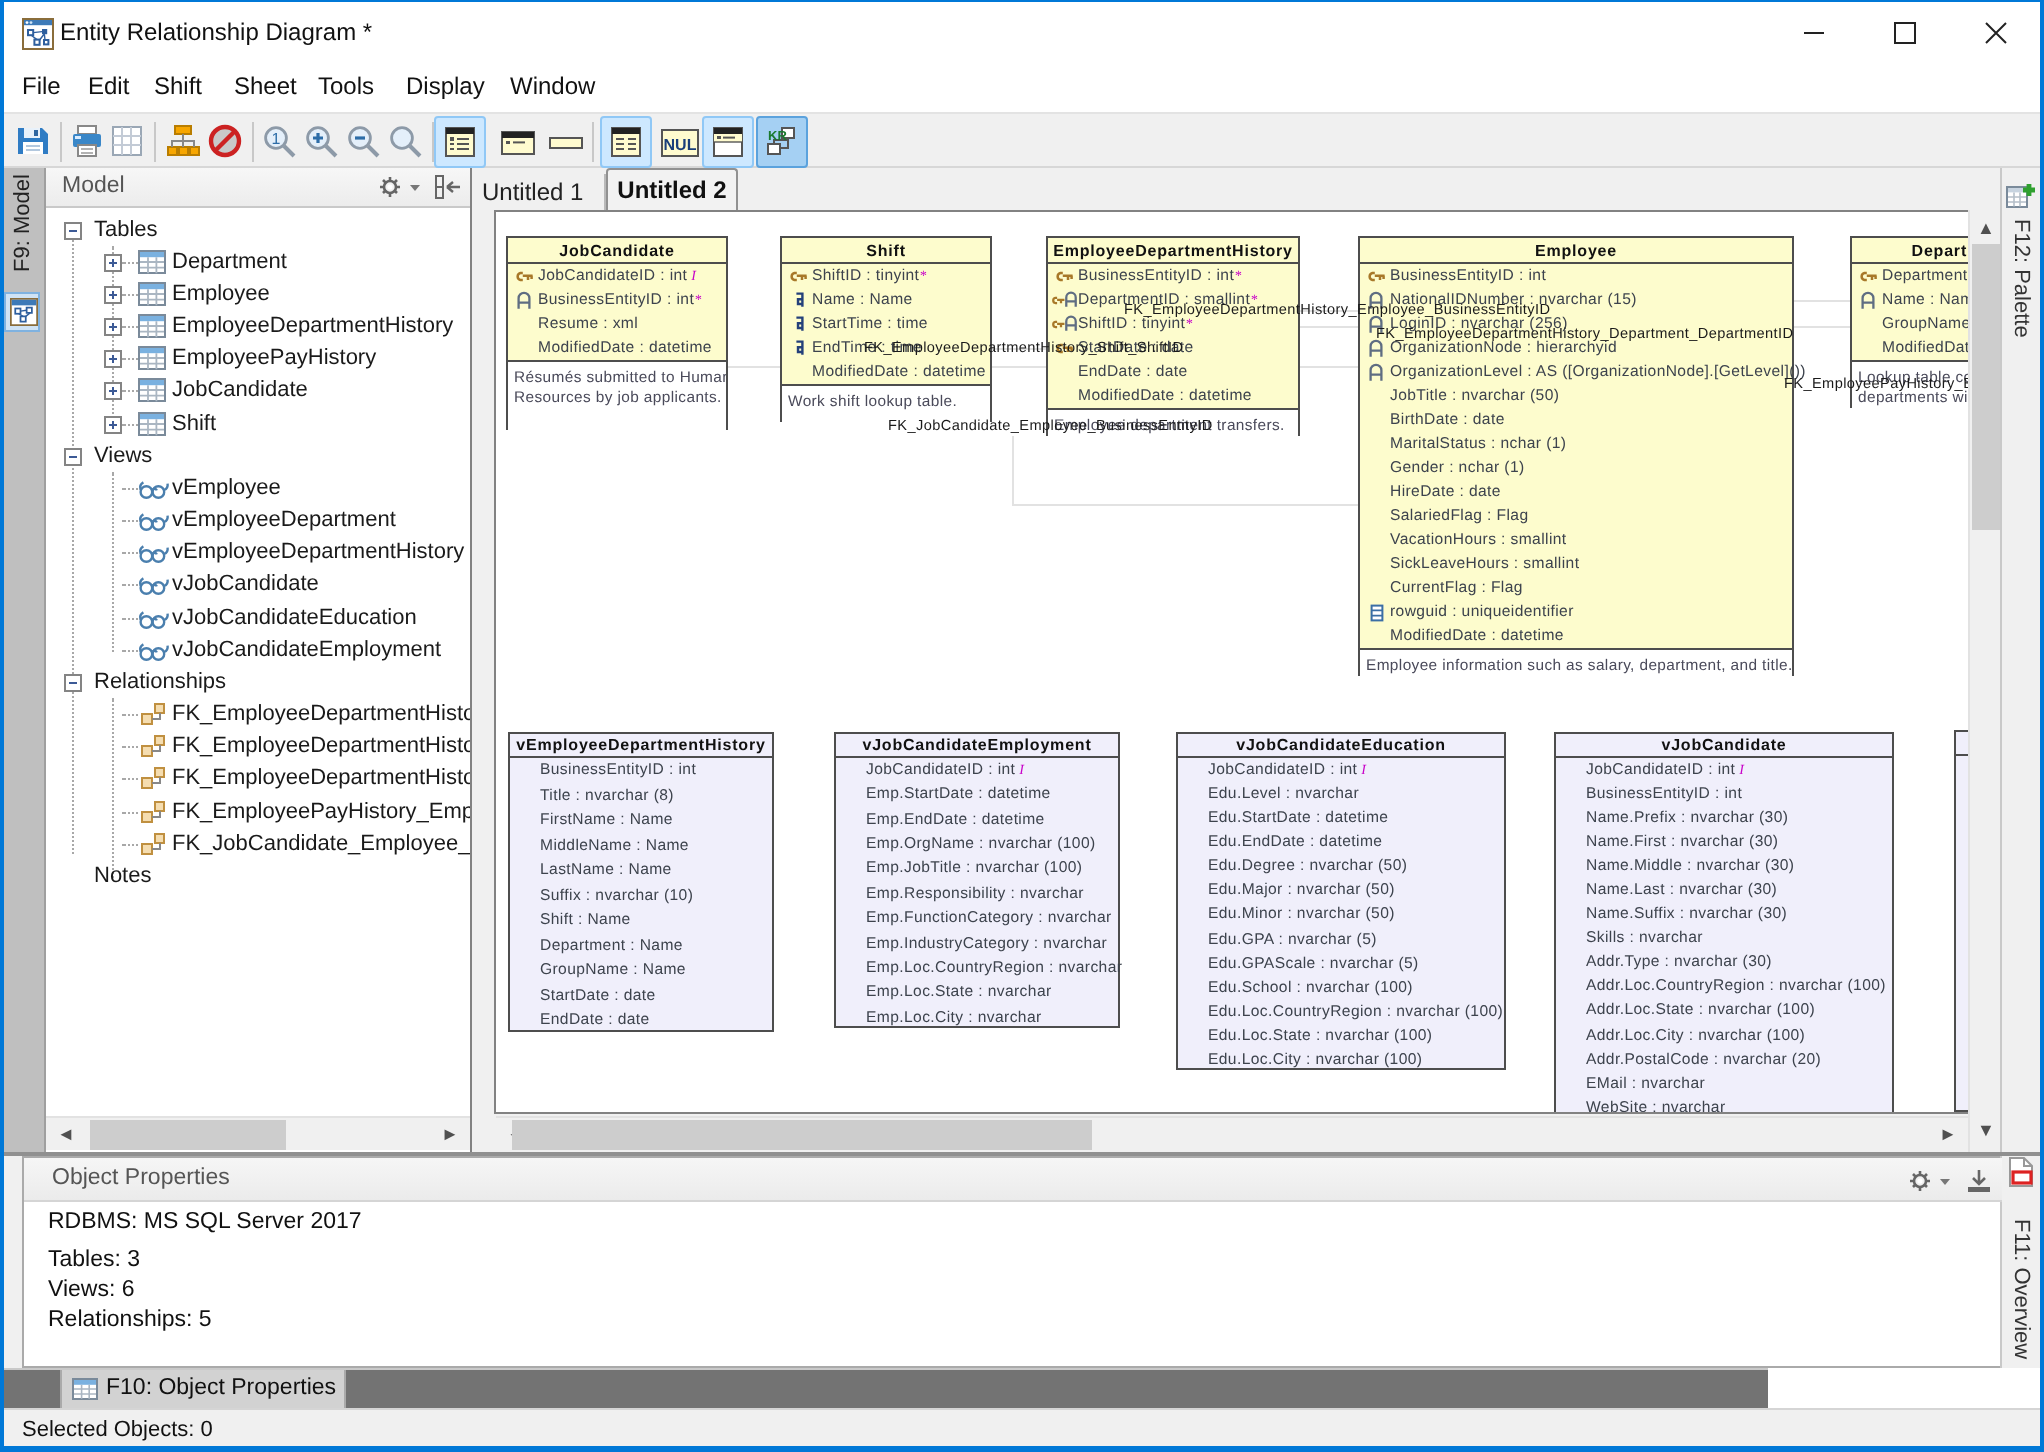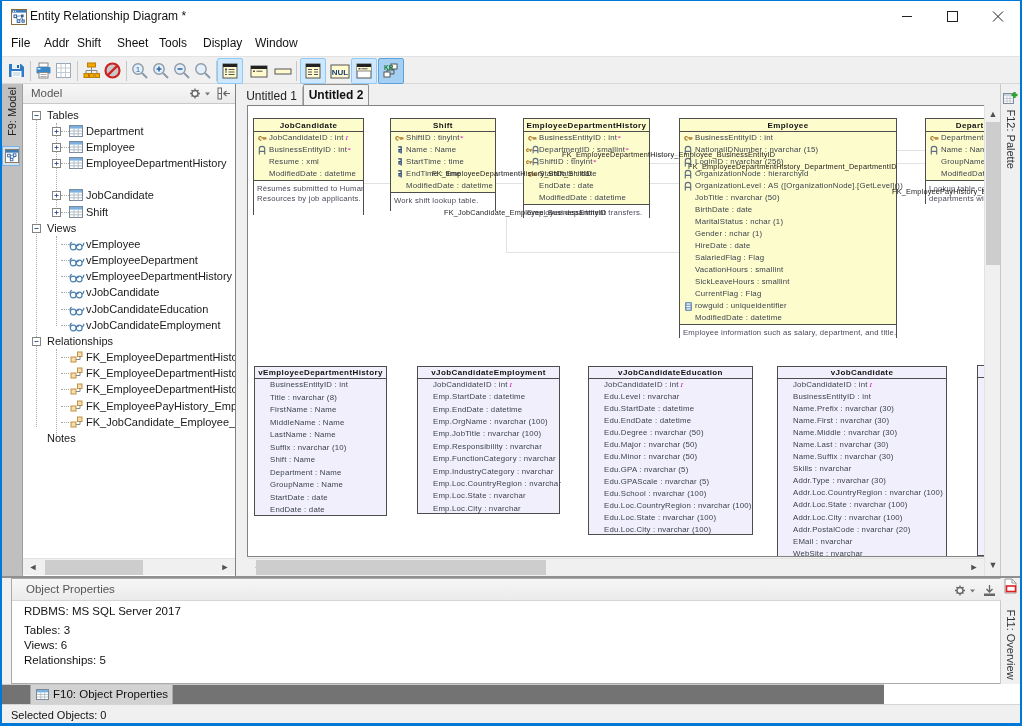--- a/index.html
+++ b/index.html
@@ -38,21 +38,21 @@
     </svg>
 <div class="abs" style="left:30px;top:8px;font-size:12px;color:#111">Entity Relationship Diagram *</div>
 <svg class="abs" style="left:884px;top:0" width="138" height="31" viewBox="0 0 138 31">
       <path d="M18 15.5 H28" stroke="#222" stroke-width="1"></path>
       <rect x="63.5" y="10.5" width="10" height="10" fill="none" stroke="#222" stroke-width="1"></rect>
       <path d="M109 10.5 L119 20.5 M119 10.5 L109 20.5" stroke="#222" stroke-width="1"></path>
     </svg>
 </div>
 <div class="abs" style="left:0;top:31px;width:1022px;height:25px;background:#fff">
 <div class="abs" style="left:11px;top:5px;font-size:12px;color:#111">File</div>
-<div class="abs" style="left:44px;top:5px;font-size:12px;color:#111">Addr</div>
+<div class="abs" style="left:44px;top:5px;font-size:12px;color:#111">Edit</div>
 <div class="abs" style="left:77px;top:5px;font-size:12px;color:#111">Shift</div>
 <div class="abs" style="left:117px;top:5px;font-size:12px;color:#111">Sheet</div>
 <div class="abs" style="left:159px;top:5px;font-size:12px;color:#111">Tools</div>
 <div class="abs" style="left:203px;top:5px;font-size:12px;color:#111">Display</div>
 <div class="abs" style="left:255px;top:5px;font-size:12px;color:#111">Window</div>
 </div>
 <div class="abs" style="left:0;top:56px;width:1022px;height:28px;background:#f0f0f0;border-top:1px solid #e3e3e3;border-bottom:1px solid #d7d7d7">
 <svg class="abs" style="left:8px;top:5px" width="17" height="17" viewBox="0 0 17 17">
       <path d="M1 2 h12 l3 3 v10 h-15 z" fill="#2f7cc4"></path>
       <rect x="4" y="2" width="8" height="5" fill="#e8f1fa"></rect>
@@ -226,20 +226,33 @@
         <rect x="0.5" y="0.5" width="8" height="8" fill="#fff" stroke="#848484"></rect>
         <path d="M2.5 4.5 h4 M4.5 2.5 v4" stroke="#3c5a96" stroke-width="1"></path>
       </svg>
 <div class="abs" style="left:46px;top:2px"><svg class="tico" width="14" height="12" viewBox="0 0 14 12">
           <rect x="0.5" y="0.5" width="13" height="11" fill="#fff" stroke="#7a8a9a"></rect>
           <rect x="1" y="1" width="12" height="2.6" fill="#7ab1e0"></rect>
           <path d="M1 6 h12 M1 8.8 h12 M5 3.6 v8 M9.2 3.6 v8" stroke="#aab6c2" stroke-width="0.9"></path>
         </svg></div>
 <div class="abs" style="left:63px;top:0;width:149px;overflow:hidden">EmployeeDepartmentHistory</div>
 </div>
+<div class="trow" style="top:66.2px;width:212px;">
+<div class="abs" style="left:38px;top:8px;width:8px;height:1px;border-top:1px dotted #a8a8a8"></div>
+<svg class="abs" style="left:29px;top:4px" width="9" height="9" viewBox="0 0 9 9">
+        <rect x="0.5" y="0.5" width="8" height="8" fill="#fff" stroke="#848484"></rect>
+        <path d="M2.5 4.5 h4 M4.5 2.5 v4" stroke="#3c5a96" stroke-width="1"></path>
+      </svg>
+<div class="abs" style="left:46px;top:2px"><svg class="tico" width="14" height="12" viewBox="0 0 14 12">
+          <rect x="0.5" y="0.5" width="13" height="11" fill="#fff" stroke="#7a8a9a"></rect>
+          <rect x="1" y="1" width="12" height="2.6" fill="#7ab1e0"></rect>
+          <path d="M1 6 h12 M1 8.8 h12 M5 3.6 v8 M9.2 3.6 v8" stroke="#aab6c2" stroke-width="0.9"></path>
+        </svg></div>
+<div class="abs" style="left:63px;top:0;width:149px;overflow:hidden">EmployeePayHistory</div>
+</div>
 <div class="trow" style="top:82.4px;width:212px;">
 <div class="abs" style="left:38px;top:8px;width:8px;height:1px;border-top:1px dotted #a8a8a8"></div>
 <svg class="abs" style="left:29px;top:4px" width="9" height="9" viewBox="0 0 9 9">
         <rect x="0.5" y="0.5" width="8" height="8" fill="#fff" stroke="#848484"></rect>
         <path d="M2.5 4.5 h4 M4.5 2.5 v4" stroke="#3c5a96" stroke-width="1"></path>
       </svg>
 <div class="abs" style="left:46px;top:2px"><svg class="tico" width="14" height="12" viewBox="0 0 14 12">
           <rect x="0.5" y="0.5" width="13" height="11" fill="#fff" stroke="#7a8a9a"></rect>
           <rect x="1" y="1" width="12" height="2.6" fill="#7ab1e0"></rect>
           <path d="M1 6 h12 M1 8.8 h12 M5 3.6 v8 M9.2 3.6 v8" stroke="#aab6c2" stroke-width="0.9"></path>
@@ -399,21 +412,21 @@
 <div class="trow" style="top:324.9px;width:212px;">
 <div class="abs" style="left:24px;top:0;width:188px;overflow:hidden">Notes</div>
 </div>
 </div>
 <div class="sb" style="left:23px;top:558px;width:212px;height:17px;border-top:1px solid #e2e2e2">
 <div class="sbarrow" style="left:2px;top:0;width:16px">◄</div>
 <div class="sbarrow" style="right:2px;top:0;width:16px">►</div>
 <div class="sbthumb" style="left:22px;top:1px;width:98px;height:15px"></div>
 </div>
 <div class="abs" style="left:236px;top:84px;width:765px;height:492px;background:#f0f0f0">
-<div class="abs" style="left:5px;top:3px;width:62px;height:18px;border-right:1px solid #b9b9b9;background:#f0f0f0;text-align:center;font-size:12px;color:#222;line-height:18px">Untitled 1</div>
+<div class="abs" style="left:5px;top:3px;width:62px;height:18px;border-right:1px solid #b9b9b9;background:#f0f0f0;text-align:left;font-size:12px;color:#222;line-height:18px">Untitled 1</div>
 <div class="abs" style="left:67px;top:0;width:66px;height:21px;border:1px solid #919191;border-bottom:none;border-radius:2px 2px 0 0;background:#f2f2f2;text-align:center;font-size:12px;font-weight:bold;color:#111;line-height:20px">Untitled 2</div>
 </div>
 <div class="abs" style="left:247px;top:105px;width:737px;height:452px;background:#fff;border:1px solid #828282;border-right:none;overflow:hidden">
 <div class="rel" style="left:116px;top:77px;width:315px;height:1px"></div>
 <div class="rel" style="left:402px;top:49px;width:29px;height:1px"></div>
 <div class="rel" style="left:402px;top:57px;width:275px;height:1px"></div>
 <div class="rel" style="left:248px;top:68px;width:27px;height:1px"></div>
 <div class="rel" style="left:649px;top:44px;width:28px;height:1px"></div>
 <div class="rel" style="left:258px;top:112px;width:1px;height:34px"></div>
 <div class="rel" style="left:258px;top:146px;width:173px;height:1px"></div>

